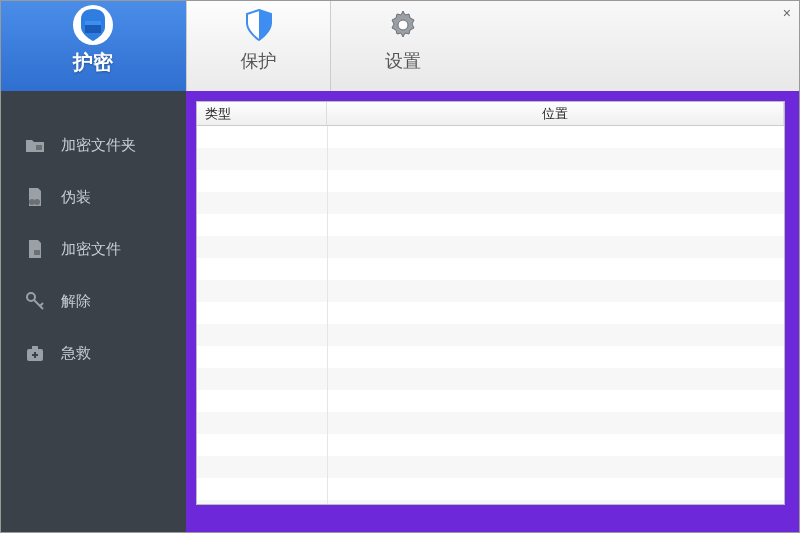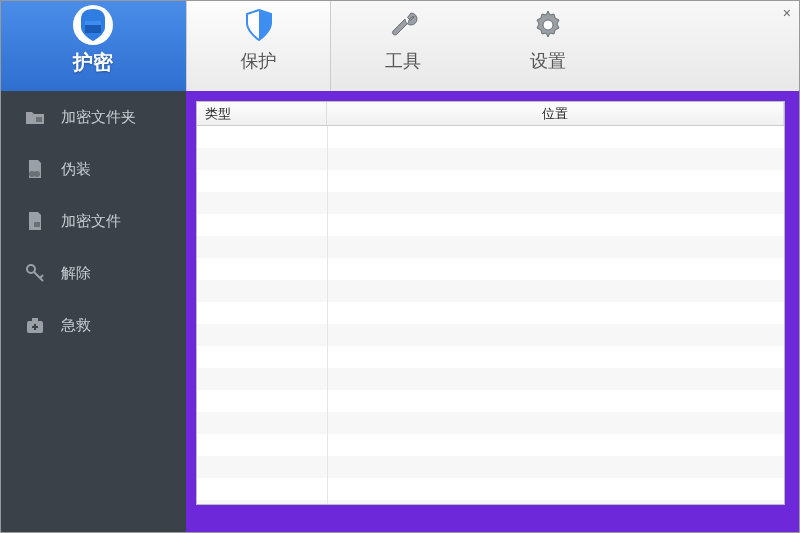--- a/index.html
+++ b/index.html
@@ -9,21 +9,21 @@
 .close-x { position: absolute; top: 4px; right: 8px; font-size: 14px; color: #666; cursor: pointer; }
 
 .toolbar-tab { width: 145px; display: flex; flex-direction: column; align-items: center; justify-content: flex-start; cursor: pointer; border-right: 1px solid transparent; }
 .toolbar-tab.primary { width: 185px; background: linear-gradient(to bottom, #4a8de8, #2f6fd0); color: #fff; }
 .toolbar-tab.active { background: linear-gradient(to bottom, #fdfdfd, #eaeaea); border-left: 1px solid #ccc; border-right: 1px solid #ccc; }
 .toolbar-tab .icon-wrap { height: 48px; display: flex; align-items: center; justify-content: center; }
 .toolbar-tab .label { font-size: 18px; color: #555; }
 .toolbar-tab.primary .label { color: #fff; font-weight: bold; font-size: 20px; text-shadow: 0 1px 2px rgba(0,0,0,0.3); }
 
 .body-area { display: flex; height: 443px; }
-.sidebar { width: 185px; background: #3a4149; }
+.sidebar { width: 185px; background: #3a4149; padding-top: 28px; }
 .sidebar-item { display: flex; align-items: center; padding: 14px 22px; color: #c9ced3; font-size: 15px; cursor: pointer; }
 .sidebar-item .side-icon { width: 24px; height: 24px; margin-right: 14px; display: flex; align-items: center; justify-content: center; }
 
 .content { flex: 1; padding: 10px 14px 29px 10px; background: #6d28d9; }
 .table-area { width: 100%; height: 100%; background: #fff; border: 1px solid #bbb; }
 .table-header { display: flex; height: 24px; background: linear-gradient(to bottom, #fdfdfd, #f0f0f0); border-bottom: 1px solid #ccc; font-size: 13px; color: #222; }
 .th { padding: 3px 8px; border-right: 1px solid #ddd; }
 .th.col1 { width: 130px; }
 .th.col2 { flex: 1; text-align: center; }
 .table-body { height: calc(100% - 24px); background: repeating-linear-gradient( to bottom, #ffffff 0, #ffffff 22px, #f7f7f7 22px, #f7f7f7 44px ); position: relative; }
@@ -50,28 +50,20 @@
   <div class="toolbar-tab active">
     <div class="icon-wrap">
       <svg width="36" height="36" viewBox="0 0 36 36">
         <path d="M18 3 L30 7 L30 16 C30 25 18 33 18 33 C18 33 6 25 6 16 L6 7 Z" fill="#fff" stroke="#3d8ef0" stroke-width="2"></path>
         <path d="M18 3 L30 7 L30 16 C30 25 18 33 18 33 Z" fill="#3d8ef0"></path>
       </svg>
     </div>
     <span class="label">保护</span>
   </div>
 
-  <div class="toolbar-tab">
-    <div class="icon-wrap">
-      <svg width="36" height="36" viewBox="0 0 36 36">
-        <path d="M26 6 a6 6 0 1 1 -6 6 l-12 12 a2.5 2.5 0 0 0 3.5 3.5 l12 -12 a6 6 0 0 1 6 -6 l-4 4 -3 -3 z" fill="#9aa0a6" stroke="#6b7075" stroke-width="1"></path>
-      </svg>
-    </div>
-    <span class="label">工具</span>
-  </div>
 
   <div class="toolbar-tab">
     <div class="icon-wrap">
       <svg width="36" height="36" viewBox="0 0 36 36">
         <g fill="#9aa0a6" stroke="#6b7075" stroke-width="1">
         <circle cx="18" cy="18" r="6" fill="#fff"></circle>
         <path d="M18 4 l2 4 l4 -1 l1 4 l4 2 l-2 4 l2 4 l-4 2 l-1 4 l-4 -1 l-2 4 l-2 -4 l-4 1 l-1 -4 l-4 -2 l2 -4 l-2 -4 l4 -2 l1 -4 l4 1 z" fill="#9aa0a6"></path>
         <circle cx="18" cy="18" r="5" fill="#fff"></circle>
         </g>
       </svg>

